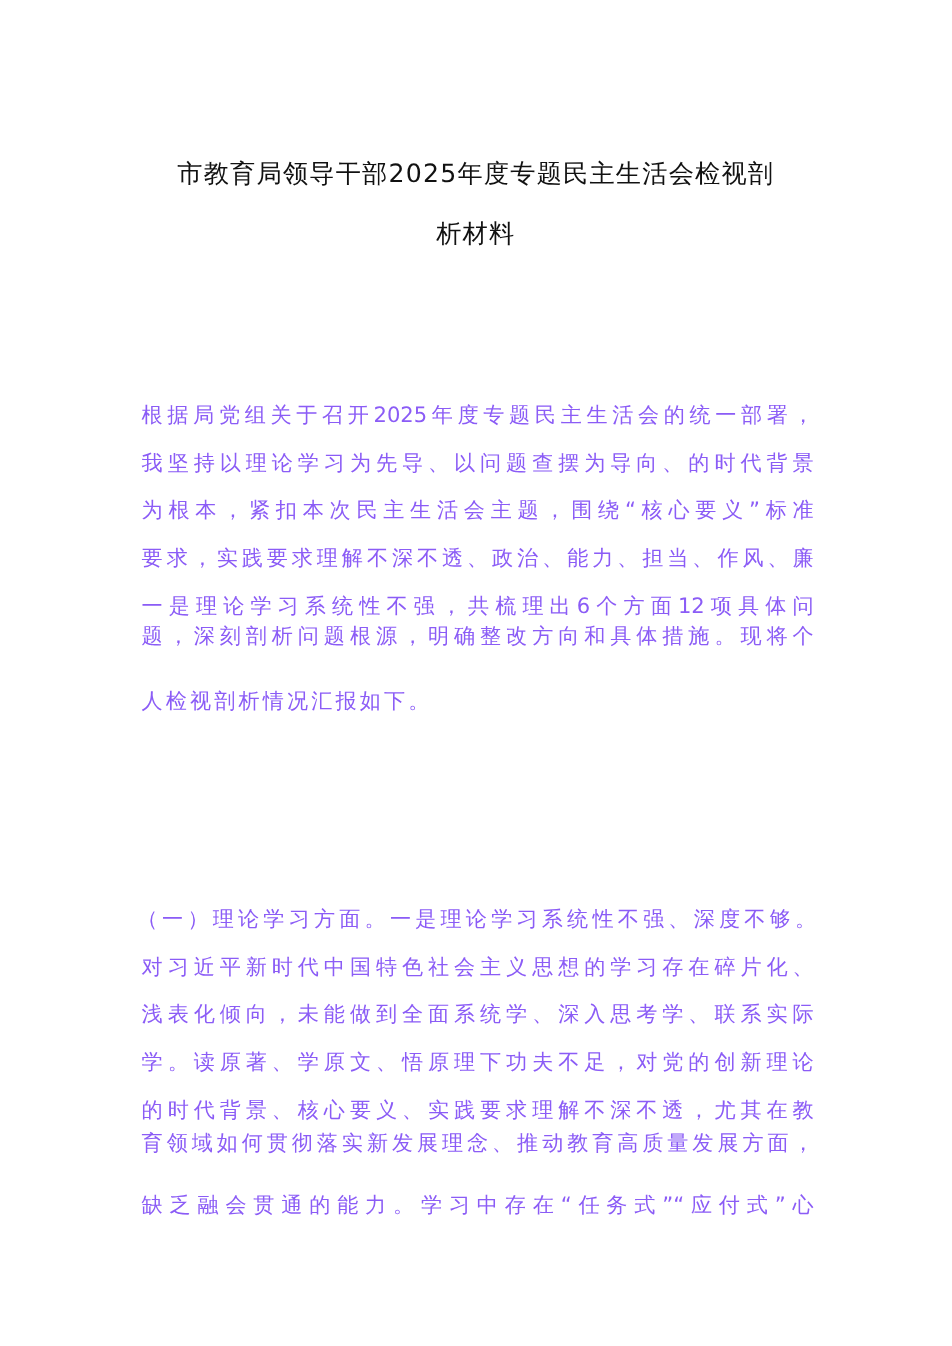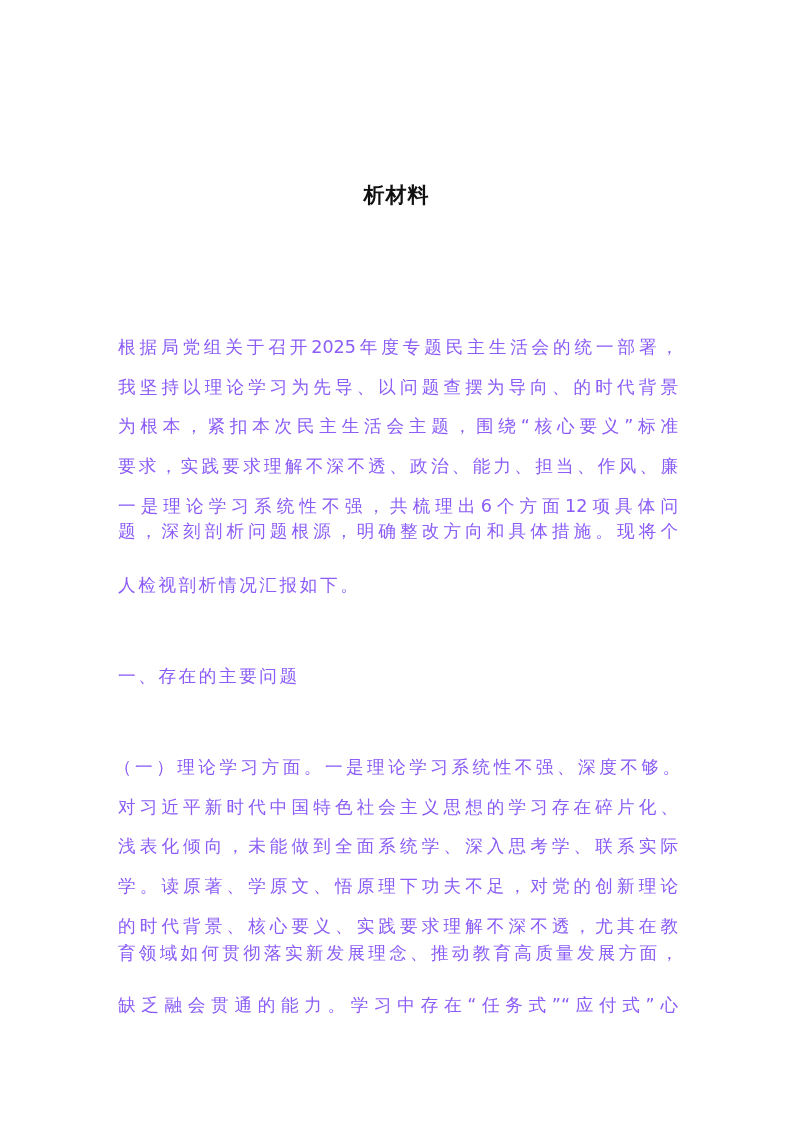--- a/index.html
+++ b/index.html
@@ -27,21 +27,21 @@
       left: 100px;
       width: 593px;
       text-align: center;
       font-size: 21px;
       line-height: 28px;
       color: #111;
       letter-spacing: 1px;
       white-space: nowrap;
     }
     .title-line-1 { top: 131px; }
-    .title-line-2 { top: 181px; font-weight: bold; }
+    .title-line-2 { top: 181px; }
 
     .line {
       position: absolute;
       left: 118px;
       width: 560px;
       font-size: 17.6px;
       line-height: 24px;
       color: #8b5cf6;
       white-space: nowrap;
       letter-spacing: 2.6px;
@@ -50,33 +50,33 @@
       text-align: justify;
       text-align-last: justify;
       letter-spacing: 0;
     }
   </style>
 </head>
 <body>
 
 <div class="page">
 
+  <div class="title title-line-1">市教育局领导干部2025年度专题民主生活会检视剖</div>
   <div class="title title-line-2">析材料</div>
 
   <div>
     <div class="line justify" style="top:335px">根据局党组关于召开2025年度专题民主生活会的统一部署，</div>
     <div class="line justify" style="top:375px">我坚持以理论学习为先导、以问题查摆为导向、的时代背景</div>
     <div class="line justify" style="top:414px">为根本，紧扣本次民主生活会主题，围绕“核心要义”标准</div>
     <div class="line justify" style="top:454px">要求，实践要求理解不深不透、政治、能力、担当、作风、廉</div>
     <div class="line justify" style="top:494px">一是理论学习系统性不强，共梳理出6个方面12项具体问</div>
     <div class="line justify" style="top:519px">题，深刻剖析问题根源，明确整改方向和具体措施。现将个</div>
     <div class="line" style="top:573px">人检视剖析情况汇报如下。</div>
   </div>
 
-  <div class="line" style="top:664px">一、存在的主要问题</div>
 
   <div>
     <div class="line justify" style="top:755px; left:114px; width:566px">（一）理论学习方面。一是理论学习系统性不强、深度不够。</div>
     <div class="line justify" style="top:795px">对习近平新时代中国特色社会主义思想的学习存在碎片化、</div>
     <div class="line justify" style="top:834px">浅表化倾向，未能做到全面系统学、深入思考学、联系实际</div>
     <div class="line justify" style="top:874px">学。读原著、学原文、悟原理下功夫不足，对党的创新理论</div>
     <div class="line justify" style="top:914px">的时代背景、核心要义、实践要求理解不深不透，尤其在教</div>
     <div class="line justify" style="top:941px">育领域如何贯彻落实新发展理念、推动教育高质量发展方面，</div>
     <div class="line justify" style="top:993px">缺乏融会贯通的能力。学习中存在“任务式”“应付式”心</div>
   </div>

